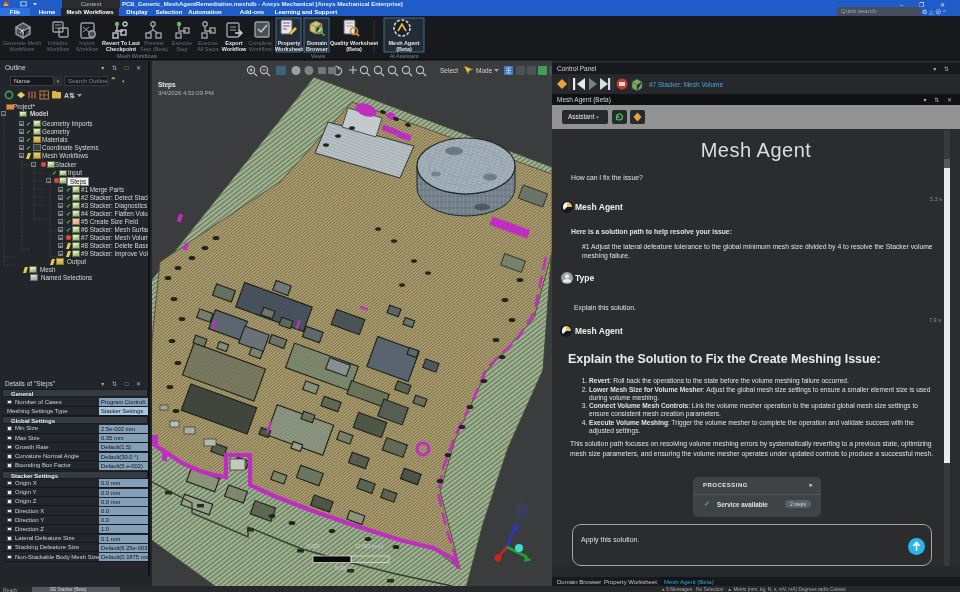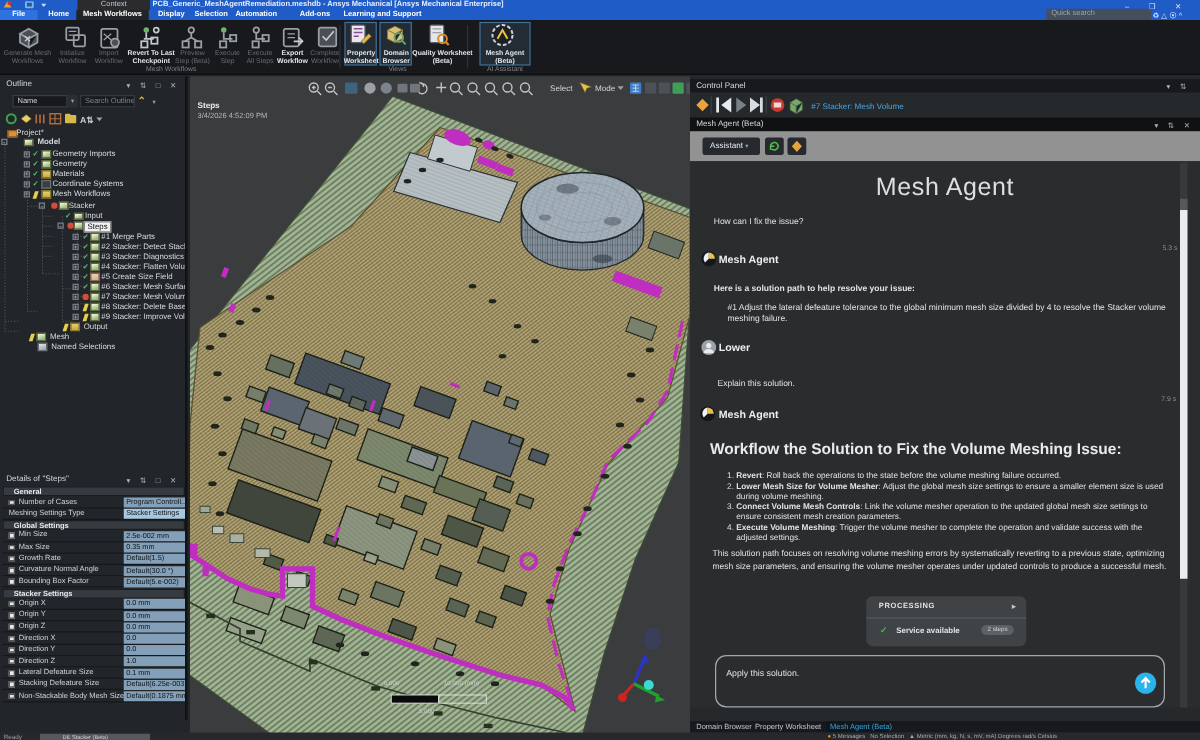--- a/index.html
+++ b/index.html
@@ -746,30 +746,30 @@
         <path d="M3 9 A5 5 0 0 1 6 1 L6 6 Z" fill="#f0f2f4"></path>
       </svg>
     <div class="abs author" style="left:23px;top:141px;">Mesh Agent</div>
     <div class="abs chatt b" style="left:19px;top:165.5px;">Here is a solution path to help resolve your issue:</div>
     <div class="abs chatt" style="left:30px;top:180.5px;width:358px;">#1 Adjust the lateral defeature tolerance to the global minimum mesh size divided by 4 to resolve the Stacker volume meshing failure.</div>
     <svg class="abs" style="left:9px;top:211px" width="12" height="12" viewBox="0 0 12 12">
         <circle cx="6" cy="6" r="6" fill="#9aa1a8"></circle>
         <circle cx="6" cy="4.4" r="2.1" fill="#e8ebee"></circle>
         <path d="M1.8 10.5 a4.2 3.4 0 0 1 8.4 0 z" fill="#e8ebee"></path>
       </svg>
-    <div class="abs author" style="left:23px;top:212px;">Lower</div>
+    <div class="abs author" style="left:23px;top:212px;">Type</div>
     <div class="abs chatt" style="left:22px;top:241.5px;">Explain this solution.</div>
     <div class="abs tstamp" style="left:377px;top:256px;">7.9 s</div>
     <svg class="abs" style="left:8px;top:264px" width="12" height="12" viewBox="0 0 12 12">
         <circle cx="6" cy="6" r="6" fill="#14171c"></circle>
         <path d="M6 1 A5 5 0 0 1 11 6 L6 6 Z" fill="#e8c04a"></path>
         <path d="M3 9 A5 5 0 0 1 6 1 L6 6 Z" fill="#f0f2f4"></path>
       </svg>
     <div class="abs author" style="left:23px;top:265px;">Mesh Agent</div>
-    <div class="abs" style="left:16px;top:291px;width:380px;font-size:12.4px;font-weight:bold;color:#e8ebee;">Workflow the Solution to Fix the Volume Meshing Issue:</div>
+    <div class="abs" style="left:16px;top:291px;width:380px;font-size:12.4px;font-weight:bold;color:#e8ebee;">Explain the Solution to Fix the Create Meshing Issue:</div>
     <ol class="abs" style="left:37px;top:316px;width:346px;font-size:6.6px;line-height:1.18;color:#dfe2e5;">
       <li><b>Revert</b>: Roll back the operations to the state before the volume meshing failure occurred.</li>
       <li><b>Lower Mesh Size for Volume Mesher</b>: Adjust the global mesh size settings to ensure a smaller element size is used during volume meshing.</li>
       <li><b>Connect Volume Mesh Controls</b>: Link the volume mesher operation to the updated global mesh size settings to ensure consistent mesh creation parameters.</li>
       <li><b>Execute Volume Meshing</b>: Trigger the volume mesher to complete the operation and validate success with the adjusted settings.</li>
     </ol>
     <div class="abs chatt" style="left:18px;top:378px;width:372px;">This solution path focuses on resolving volume meshing errors by systematically reverting to a previous state, optimizing mesh size parameters, and ensuring the volume mesher operates under updated controls to produce a successful mesh.</div>
     <div class="abs" style="left:141px;top:416px;width:128px;height:40px;background:#3f4346;border-radius:5px;">
       <span class="abs" style="left:10px;top:5px;font-size:6px;font-weight:bold;color:#e0e3e6;letter-spacing:0.5px;">PROCESSING</span>
       <span class="abs" style="right:8px;top:4px;font-size:7px;color:#c0c4c8;">▸</span>

